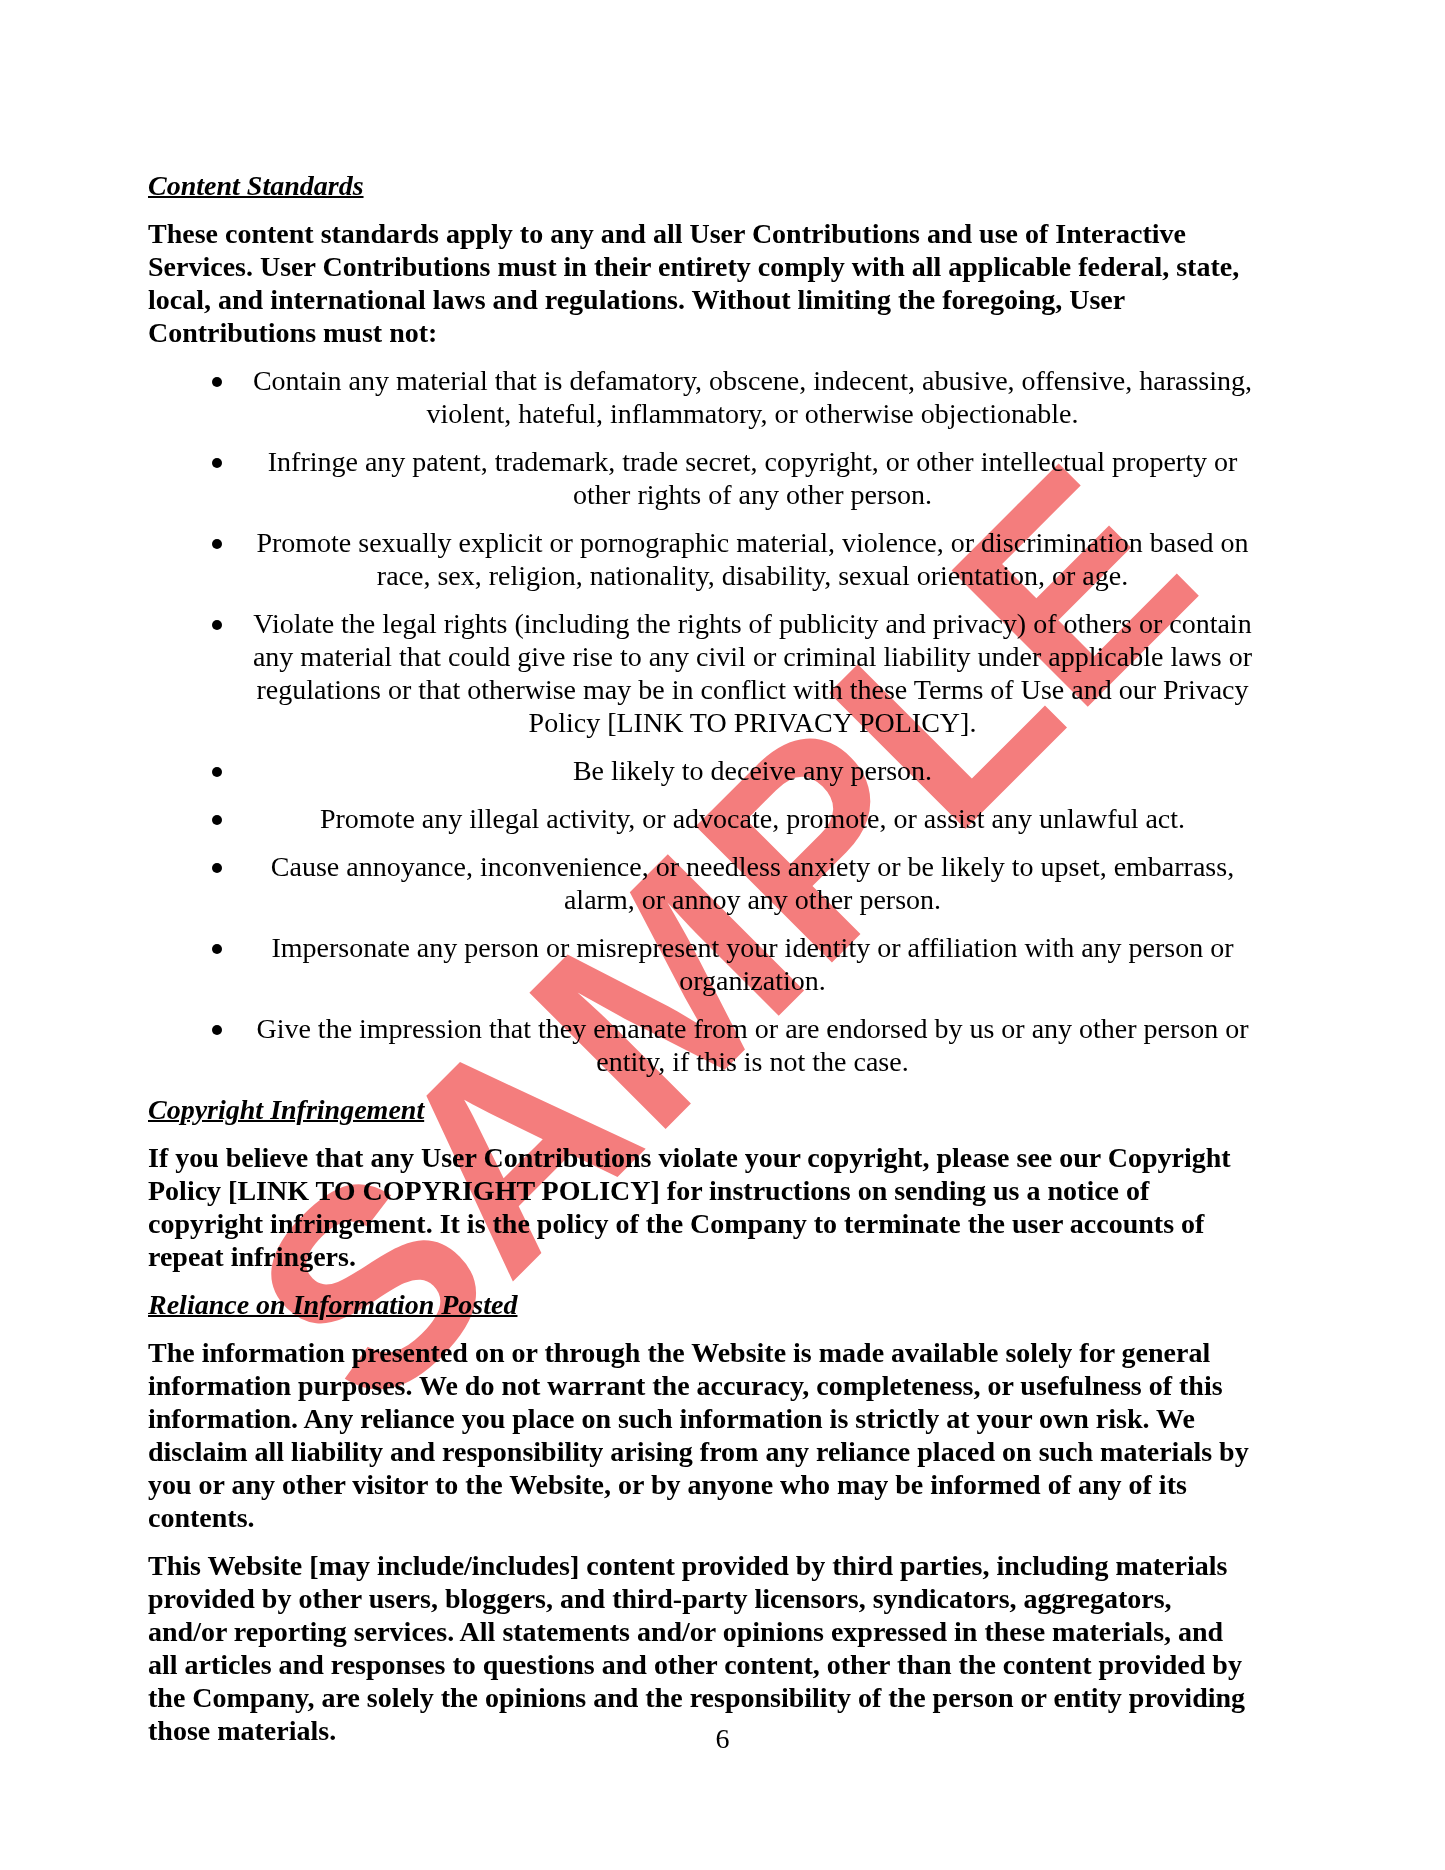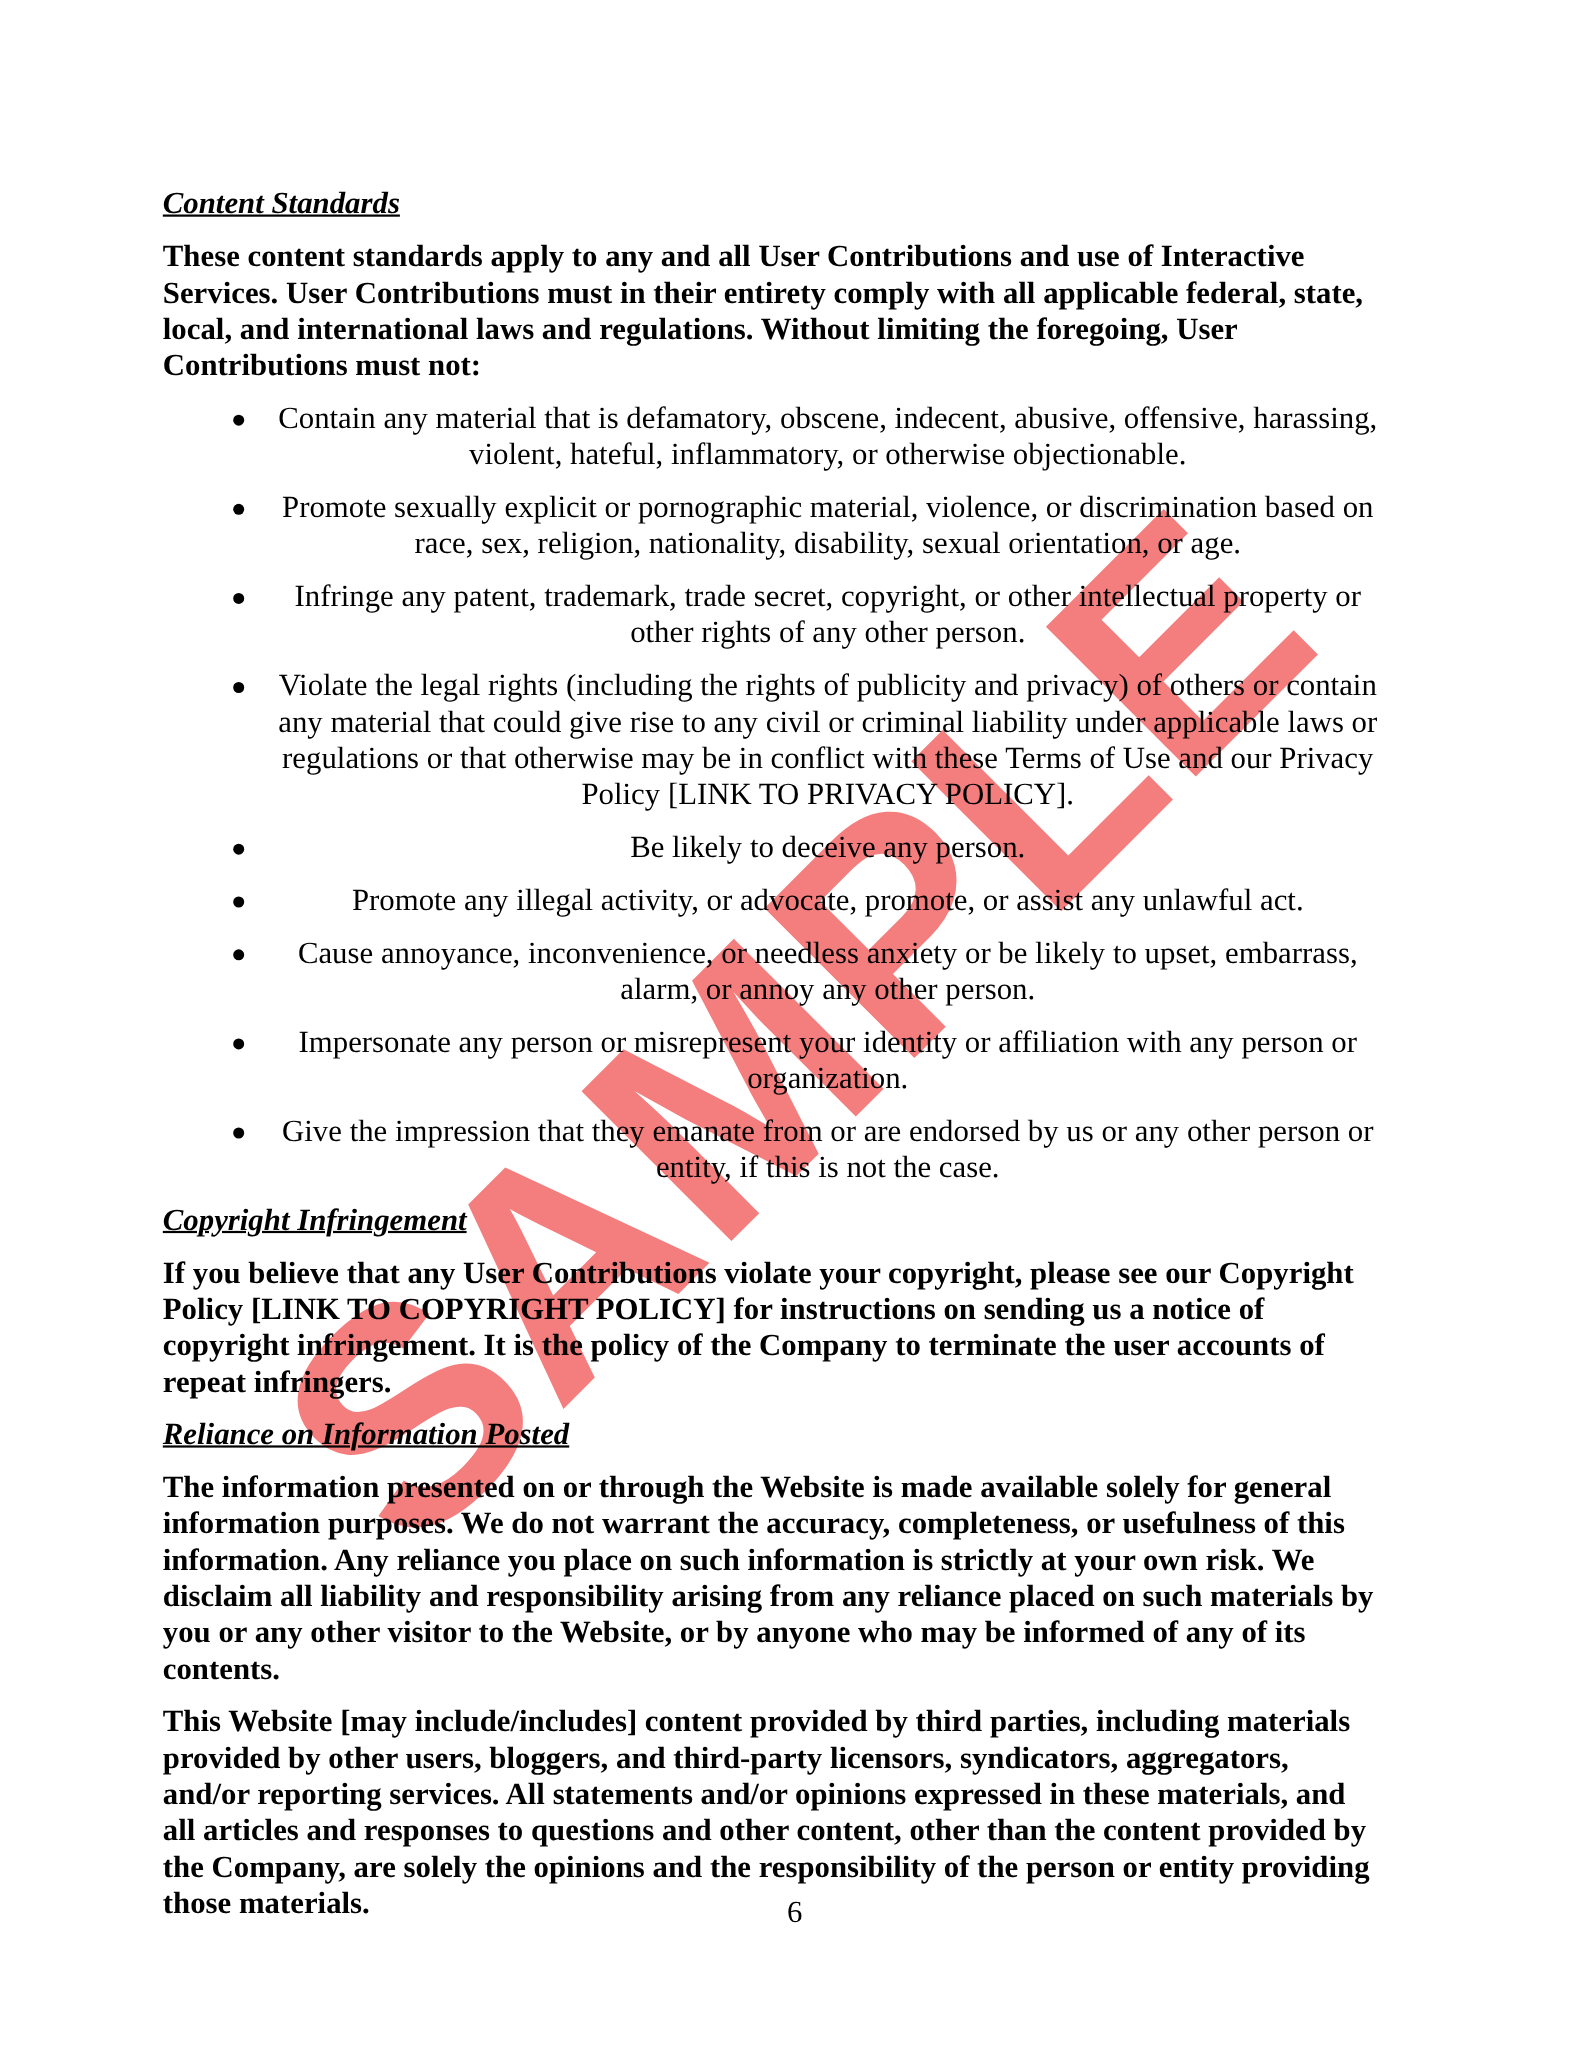--- a/index.html
+++ b/index.html
@@ -89,22 +89,22 @@
   <div class="watermark" style="color: rgb(244, 125, 125);">SAMPLE</div>
 
   <div class="content">
 
     <h2 class="doc-heading">Content Standards</h2>
 
     <p class="doc-paragraph">These content standards apply to any and all User Contributions and use of Interactive Services. User Contributions must in their entirety comply with all applicable federal, state, local, and international laws and regulations. Without limiting the foregoing, User Contributions must not:</p>
 
     <ul class="doc-list">
       <li>Contain any material that is defamatory, obscene, indecent, abusive, offensive, harassing, violent, hateful, inflammatory, or otherwise objectionable.</li>
+      <li>Infringe any patent, trademark, trade secret, copyright, or other intellectual property or other rights of any other person.</li>
       <li>Promote sexually explicit or pornographic material, violence, or discrimination based on race, sex, religion, nationality, disability, sexual orientation, or age.</li>
-      <li>Infringe any patent, trademark, trade secret, copyright, or other intellectual property or other rights of any other person.</li>
       <li>Violate the legal rights (including the rights of publicity and privacy) of others or contain any material that could give rise to any civil or criminal liability under applicable laws or regulations or that otherwise may be in conflict with these Terms of Use and our Privacy Policy [LINK TO PRIVACY POLICY].</li>
       <li>Be likely to deceive any person.</li>
       <li>Promote any illegal activity, or advocate, promote, or assist any unlawful act.</li>
       <li>Cause annoyance, inconvenience, or needless anxiety or be likely to upset, embarrass, alarm, or annoy any other person.</li>
       <li>Impersonate any person or misrepresent your identity or affiliation with any person or organization.</li>
       <li>Give the impression that they emanate from or are endorsed by us or any other person or entity, if this is not the case.</li>
     </ul>
 
     <h2 class="doc-heading">Copyright Infringement</h2>
 

